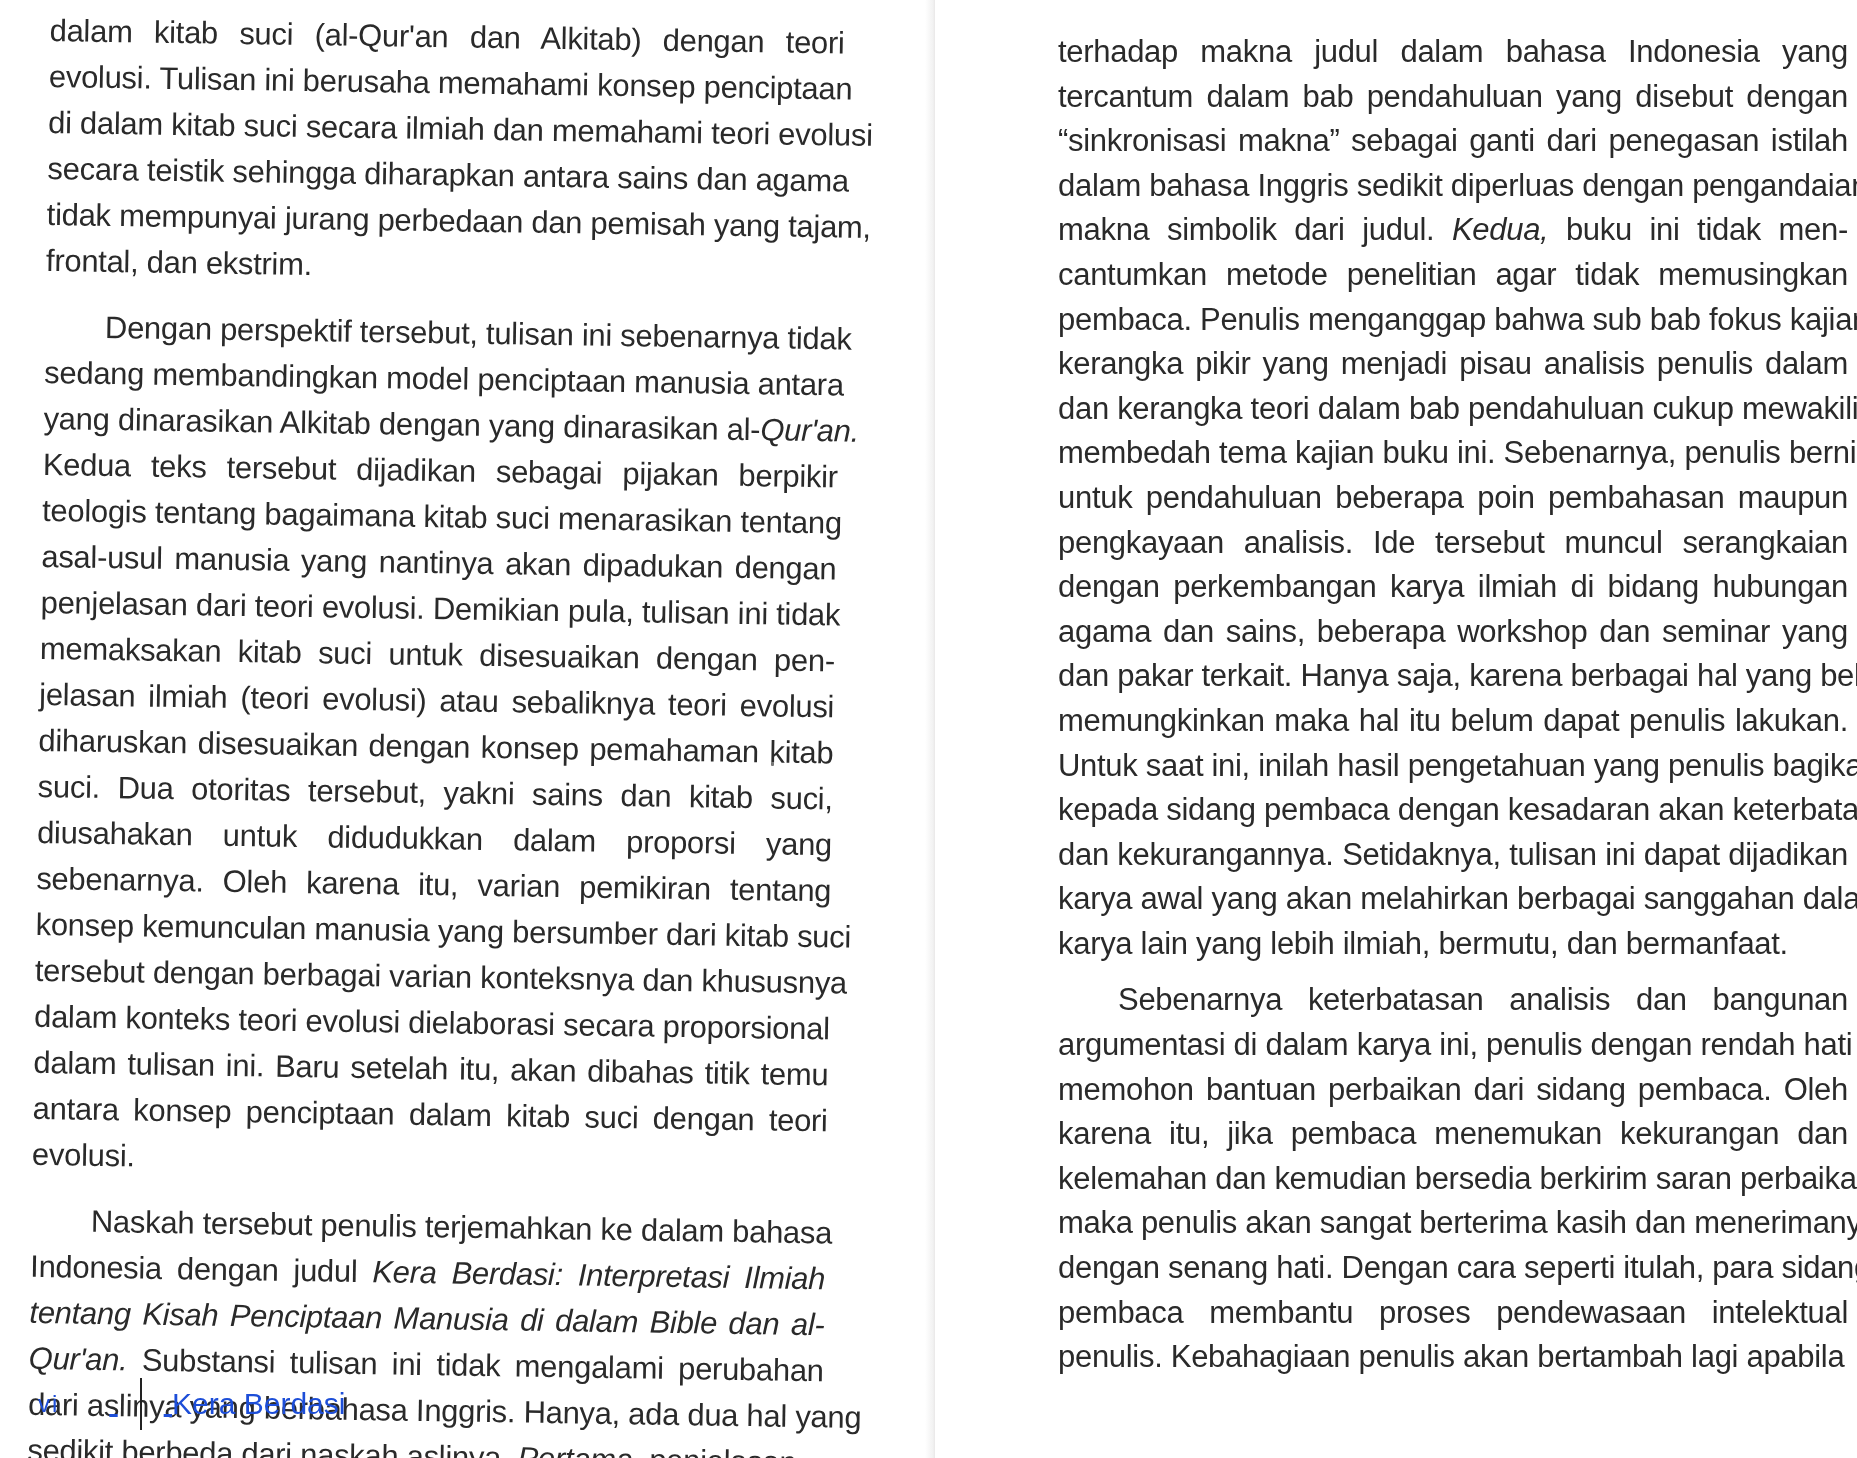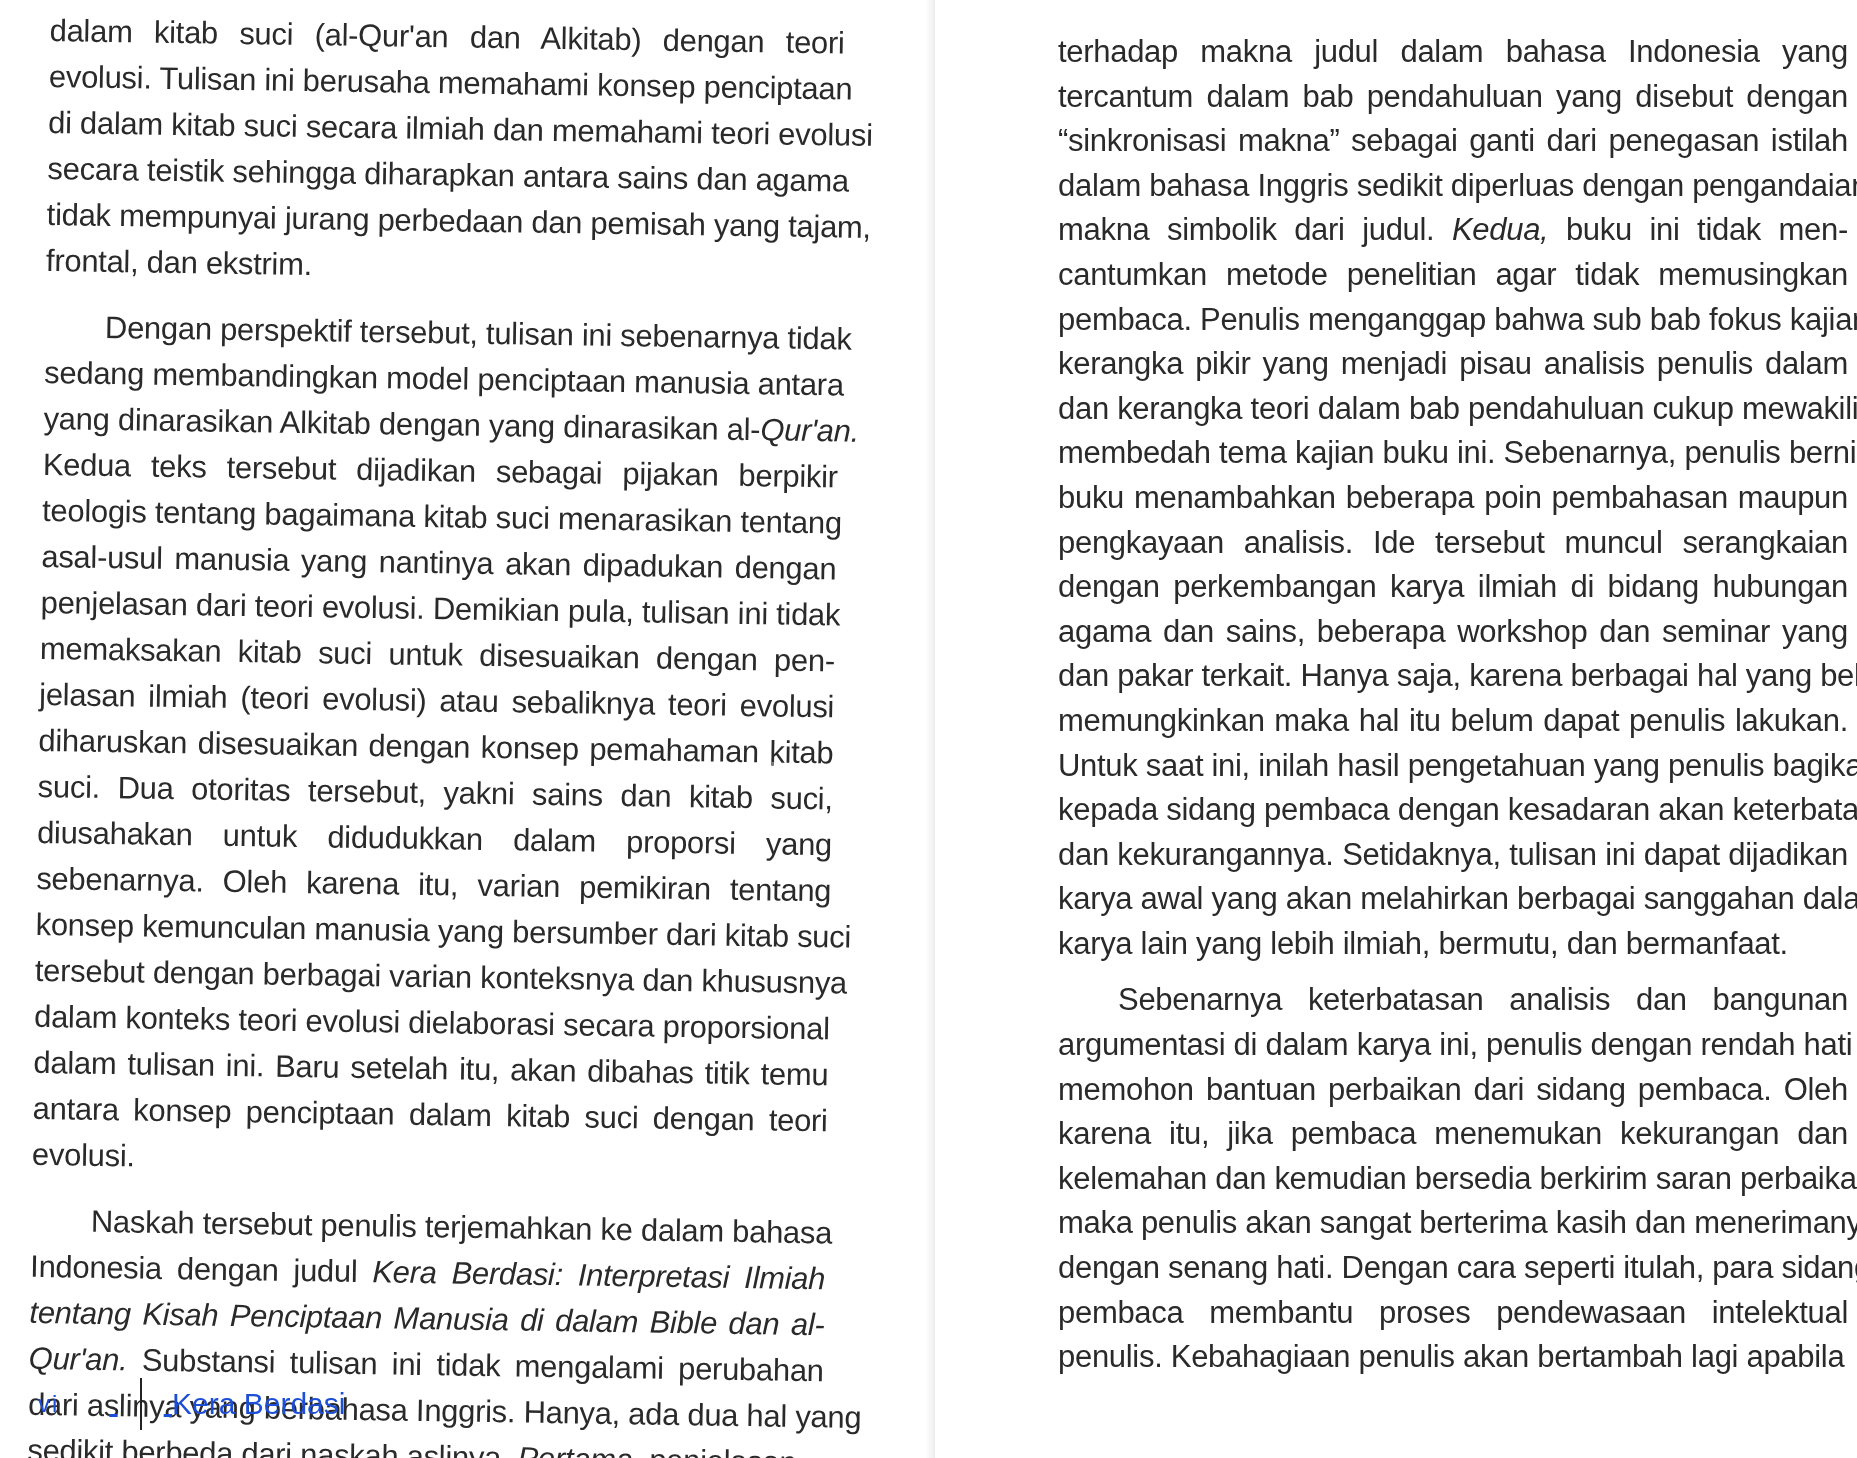--- a/index.html
+++ b/index.html
@@ -102,21 +102,21 @@
         <div class="line">terhadap makna judul dalam bahasa Indonesia yang</div>
         <div class="line">tercantum dalam bab pendahuluan yang disebut dengan</div>
         <div class="line">“sinkronisasi makna” sebagai ganti dari penegasan istilah</div>
         <div class="line">dalam bahasa Inggris sedikit diperluas dengan pengandaian</div>
         <div class="line">makna simbolik dari judul. <em>Kedua,</em> buku ini tidak men-</div>
         <div class="line">cantumkan metode penelitian agar tidak memusingkan</div>
         <div class="line">pembaca. Penulis menganggap bahwa sub bab fokus kajian</div>
         <div class="line">kerangka pikir yang menjadi pisau analisis penulis dalam</div>
         <div class="line">dan kerangka teori dalam bab pendahuluan cukup mewakili</div>
         <div class="line">membedah tema kajian buku ini. Sebenarnya, penulis berniat</div>
-        <div class="line">buku menambahkan beberapa poin pembahasan maupun</div>
+        <div class="line">untuk pendahuluan beberapa poin pembahasan maupun</div>
         <div class="line">pengkayaan analisis. Ide tersebut muncul serangkaian</div>
         <div class="line">dengan perkembangan karya ilmiah di bidang hubungan</div>
         <div class="line">agama dan sains, beberapa workshop dan seminar yang</div>
         <div class="line">dan pakar terkait. Hanya saja, karena berbagai hal yang belum</div>
         <div class="line">memungkinkan maka hal itu belum dapat penulis lakukan.</div>
         <div class="line">Untuk saat ini, inilah hasil pengetahuan yang penulis bagikan</div>
         <div class="line">kepada sidang pembaca dengan kesadaran akan keterbatasan</div>
         <div class="line">dan kekurangannya. Setidaknya, tulisan ini dapat dijadikan</div>
         <div class="line">karya awal yang akan melahirkan berbagai sanggahan dalam</div>
         <div class="line last">karya lain yang lebih ilmiah, bermutu, dan bermanfaat.</div>

